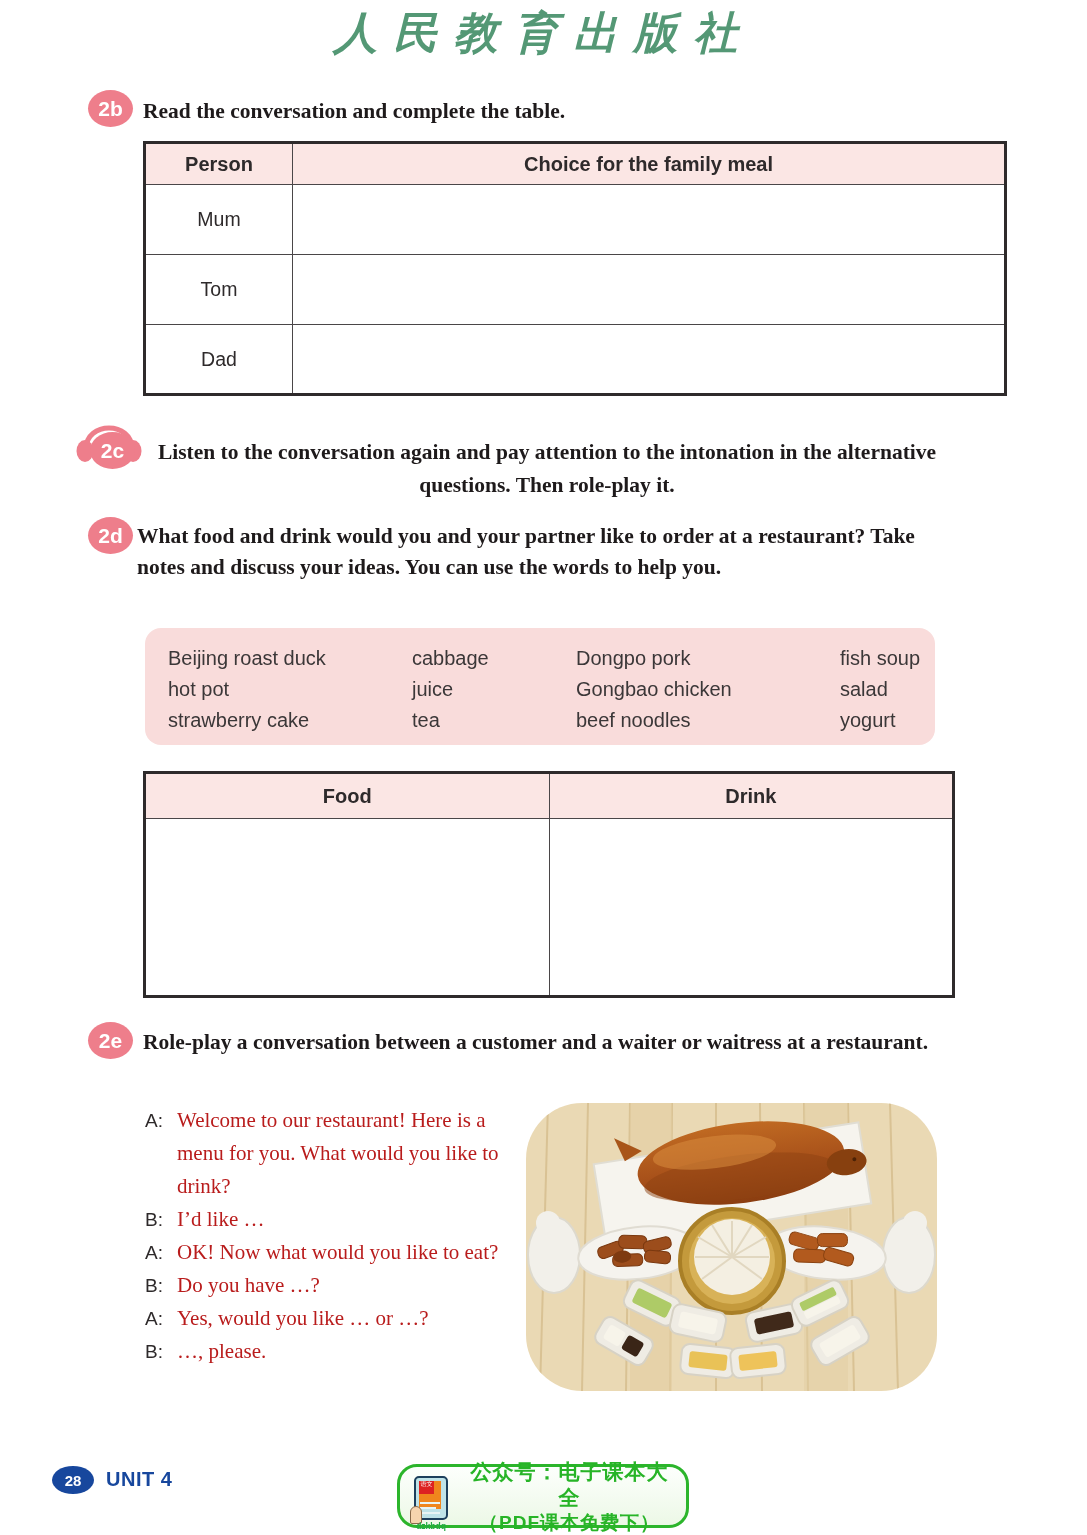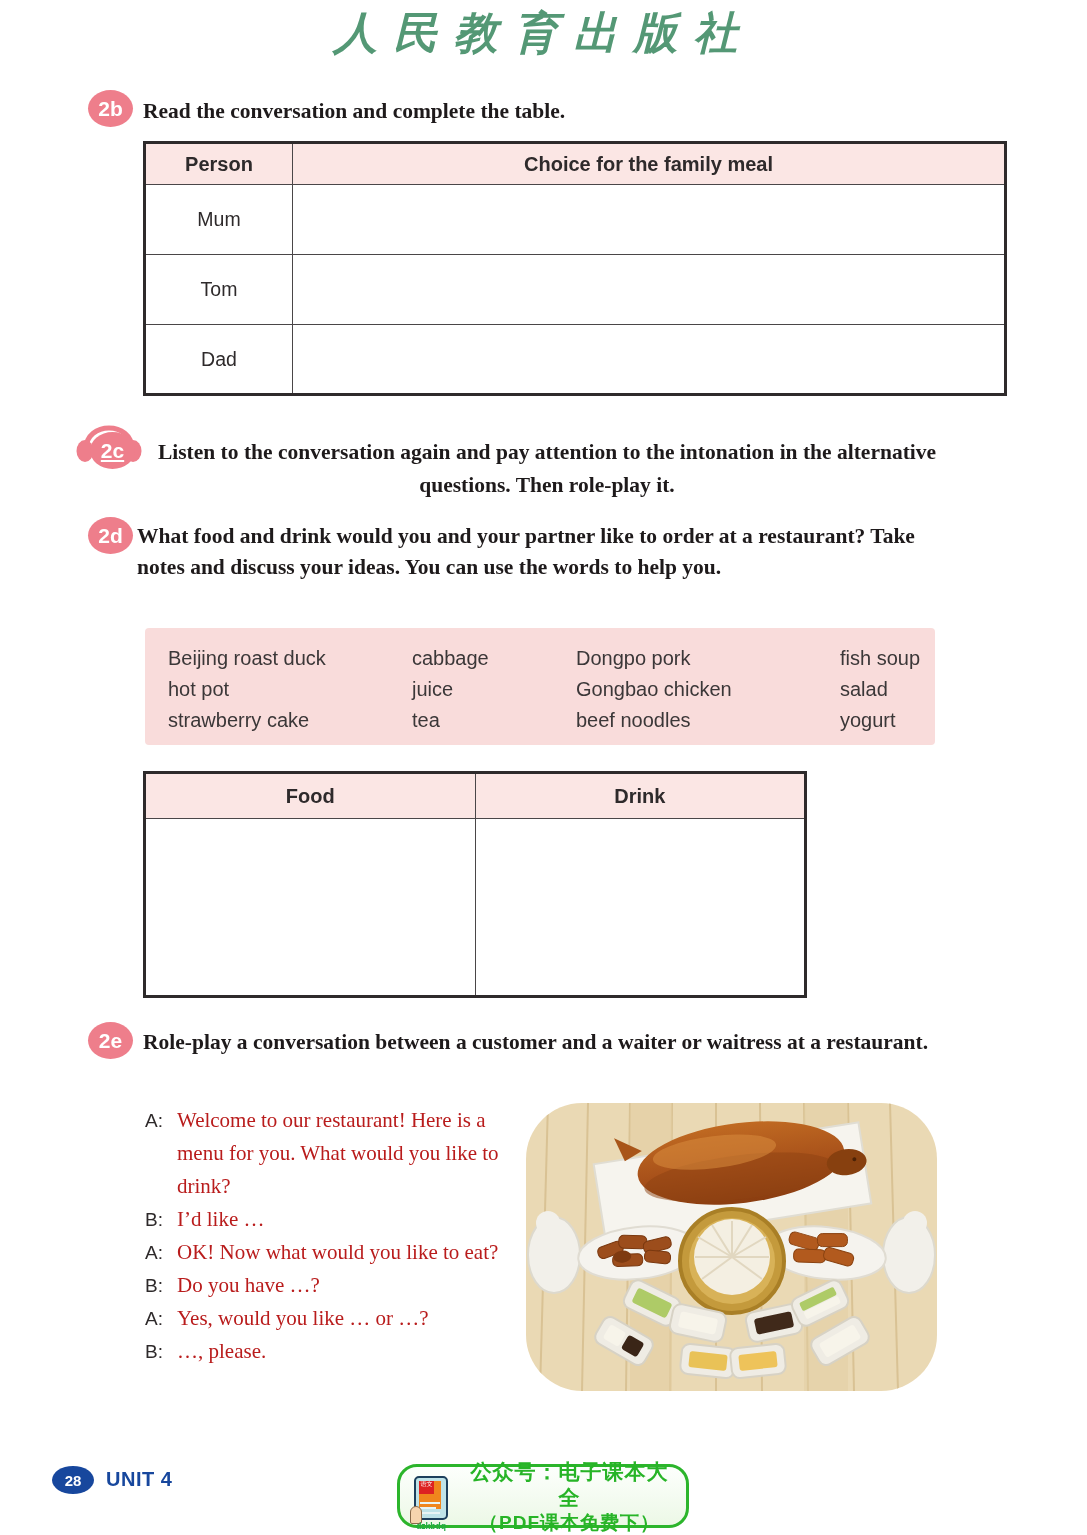--- a/index.html
+++ b/index.html
@@ -42,21 +42,21 @@
   .t1 col.c1 { width:148px; }
   .t1 th { height:42px; }
   .t1 td { height:70px; }
   .t2 col { width:50%; }
   .t2 th { height:46px; }
   .t2 td { height:178px; }
 
   
   .wordbox {
     left:145px; top:628px; width:790px; height:117px;
-    background:#f9dcdb; border-radius:4px;
+    background:#f9dcdb; border-radius:16px;
     padding:15px 12px 0 23px;
     display:grid; grid-auto-flow:column;
     grid-template-columns:244px 164px 264px auto;
     grid-template-rows:repeat(3, 31px);
     font-family:"Liberation Sans", sans-serif; font-size:20px; color:#3b3738;
   }
   .wordbox span { line-height:31px; }
 
   
   .dialogue { left:145px; top:1104px; width:372px; }
@@ -148,42 +148,42 @@
     <td></td>
   </tr>
 </tbody>
   </table>
 
 <svg class="abs hpsvg" viewBox="0 0 66 60">
   <path d="M10 36 C10 8 56 8 56 36" fill="none" stroke="#ee7e8b" stroke-width="5" stroke-linecap="round"></path>
   <ellipse cx="9" cy="38" rx="8.5" ry="11" fill="#ee7e8b"></ellipse>
   <ellipse cx="57" cy="38" rx="8.5" ry="11" fill="#ee7e8b"></ellipse>
 </svg>
-<div class="abs badge" style="left:90px; top:432px;text-decoration:underline;">2c</div>
+<div class="abs badge" style="left:90px; top:432px;">2c</div>
 <p class="abs instr" style="left:143px; top:436px;text-align:center;">Listen to the conversation again and pay attention to the intonation in the alternative questions. Then role-play it.</p>
 
 <div class="abs badge" style="left:88px; top:517px;">2d</div>
 <p class="abs instr" style="left:137px; top:521px; line-height:31px;">What food and drink would you and your partner like to order at a restaurant? Take notes and discuss your ideas. You can use the words to help you.</p>
 
 <div class="abs wordbox">
   <span>Beijing roast duck</span>
   <span>hot pot</span>
   <span>strawberry cake</span>
   <span>cabbage</span>
   <span>juice</span>
   <span>tea</span>
   <span>Dongpo pork</span>
   <span>Gongbao chicken</span>
   <span>beef noodles</span>
   <span>fish soup</span>
   <span>salad</span>
   <span>yogurt</span>
 </div>
 
-<table class="abs extable t2" style="left:143px; top:771px; width:664px;">
+<table class="abs extable t2" style="left:143px; top:771px; width:812px;">
   <colgroup>
       <col>
       <col>
     </colgroup>
   <tbody>
       <tr>
     <th>Food</th>
     <th>Drink</th>
   </tr>
   <tr>

